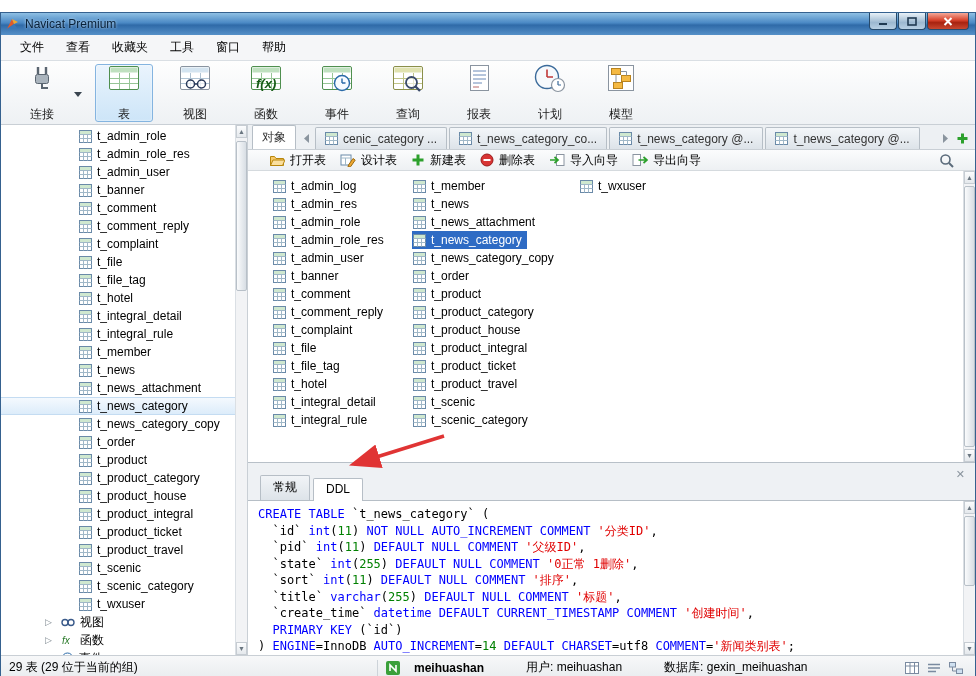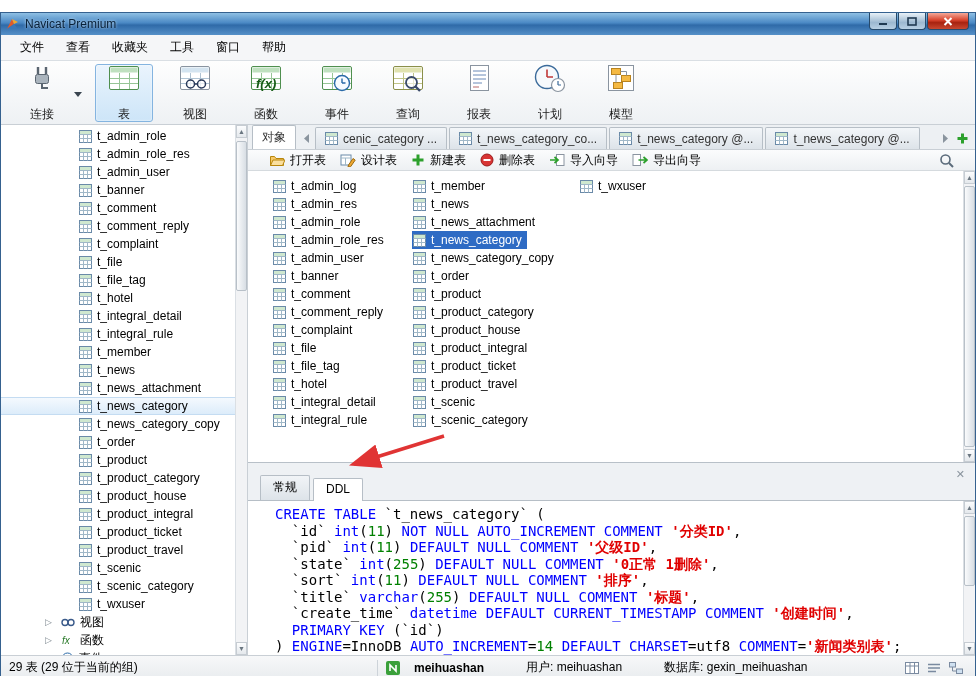--- a/index.html
+++ b/index.html
@@ -63,22 +63,22 @@
   .grid-row { height:18px; display:flex; align-items:center; gap:5px; white-space:nowrap; width:max-content; padding:0 5px 0 1px; }
   .grid-row.selected { background:var(--sel); color:#fff; }
 
   
   #bottom-panel { height:193px; border-top:1px solid #b8c0c8; display:flex; flex-direction:column; background:#eef1f4; position:relative; }
   #bottom-tabs { height:37px; display:flex; align-items:flex-end; padding-left:12px; position:relative; }
   .btab { padding:3px 12px 4px 12px; border:1px solid #b6bec6; border-bottom:none; margin-right:3px; background:linear-gradient(#f1f4f7,#dde3e9); border-radius:2px 2px 0 0; position:relative; }
   .btab.active { background:#fff; z-index:2; margin-bottom:-1px; padding-bottom:5px; }
   #panel-close { position:absolute; right:10px; top:5px; color:#8a949e; font-size:11px; }
   #ddl-view { flex:1; background:#fff; border-top:1px solid #b6bec6; position:relative; overflow:hidden; }
-  #ddl-code { position:absolute; left:10px; top:5px; right:14px; bottom:0; font-family:"DejaVu Sans Mono","Liberation Mono",monospace; font-size:14px; line-height:16.5px; white-space:pre;margin-left:17px; }
-  .tok-k { color:var(--kw); } .tok-s { color:var(--str);font-weight:bold; } .tok-n { color:var(--num); } .tok-p { color:#000; }
+  #ddl-code { position:absolute; left:10px; top:5px; right:14px; bottom:0; font-family:"DejaVu Sans Mono","Liberation Mono",monospace; font-size:12px; line-height:16.5px; white-space:pre; }
+  .tok-k { color:var(--kw); } .tok-s { color:var(--str); } .tok-n { color:var(--num); } .tok-p { color:#000; }
 
   
   #statusbar { height:24px; background:linear-gradient(#f7f8f9,#e9ecef); border-top:1px solid #c9cfd5; display:flex; align-items:center; padding:0 8px; position:relative; }
   #sb-left { width:360px; }
   .sb-sep { width:1px; height:16px; background:#cdd3d9; margin:0 8px; }
   #sb-conn-group { display:flex; align-items:center; gap:14px; }
   #sb-right { margin-left:auto; display:flex; align-items:center; gap:8px; padding-right:4px; }
 
   
   #annotation-arrow { position:absolute; left:336px; top:426px; z-index:60; pointer-events:none; }

